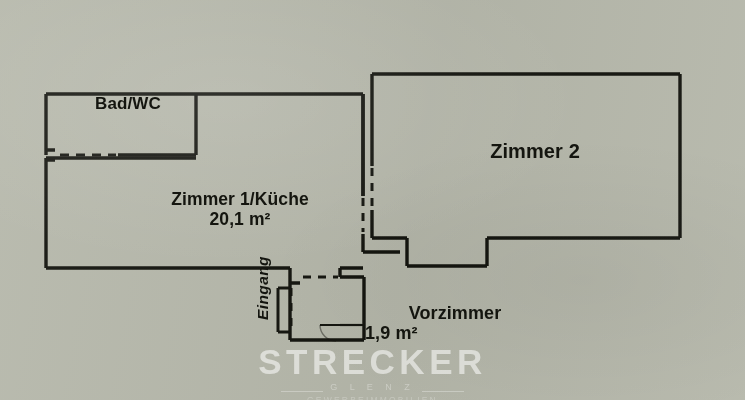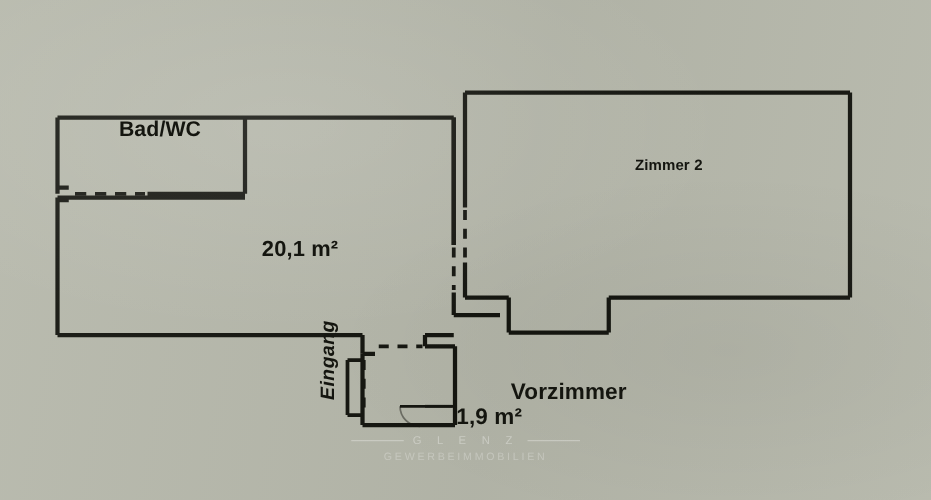--- a/index.html
+++ b/index.html
@@ -39,21 +39,21 @@
     text-align: center;
     line-height: 1.13;
     white-space: nowrap;
     letter-spacing: 0.1px;
   }
   .room-label .rl-name { display: block; text-align: center; }
   .room-label .rl-area { display: block; }
 
   #label-badwc   { left: 58px;  top: 94px;  width: 140px; font-size: 17px; }
   #label-zimmer1 { left: 110px; top: 190px; width: 260px; font-size: 17.5px; }
-  #label-zimmer2 { left: 420px; top: 126px; width: 230px; font-size: 12px; }
+  #label-zimmer2 { left: 420px; top: 140px; width: 230px; font-size: 20px; }
   #label-vorzimmer { left: 365px; top: 303px; width: 180px; font-size: 18px; text-align: left; }
 
   #label-eingang {
     position: absolute;
     left: 233px;
     top: 281px;
     width: 60px;
     color: #14150f;
     font-size: 15.5px;
     font-weight: bold;
@@ -78,21 +78,21 @@
   #wm-main {
     font-size: 35px;
     font-weight: bold;
     letter-spacing: 4.5px;
     color: rgba(255,255,255,0.55);
     line-height: 1;
   }
   #wm-sub-wrap {
     margin-top: 3px;
     display: flex;
-    align-items: center;
+    align-items: flex-end;
     justify-content: center;
     gap: 7px;
   }
   .wm-rule {
     width: 42px;
     height: 1px;
     background: rgba(255,255,255,0.30);
   }
   #wm-sub {
     font-size: 9px;
@@ -176,35 +176,37 @@
     </g>
   </svg>
 
   <div id="paper-grain"></div>
 
   <div class="room-label" id="label-badwc">
     <span class="rl-name">Bad/WC</span>
   </div>
 
   <div class="room-label" id="label-zimmer1">
+    <span class="rl-name">Zimmer 1/Küche</span>
     <span class="rl-area">20,1 m²</span>
   </div>
 
   <div class="room-label" id="label-zimmer2">
     <span class="rl-name">Zimmer 2</span>
   </div>
 
   <div class="room-label" id="label-vorzimmer">
     <span class="rl-name">Vorzimmer</span>
     <span class="rl-area">1,9 m²</span>
   </div>
 
   <div id="label-eingang">Eingang</div>
 
   <div id="watermark">
+    <div id="wm-main">STRECKER</div>
     <div id="wm-sub-wrap">
       <span class="wm-rule"></span>
       <span id="wm-sub">G L E N Z</span>
       <span class="wm-rule"></span>
     </div>
     <div id="wm-sub2">GEWERBEIMMOBILIEN</div>
   </div>
 
 </div>
 

